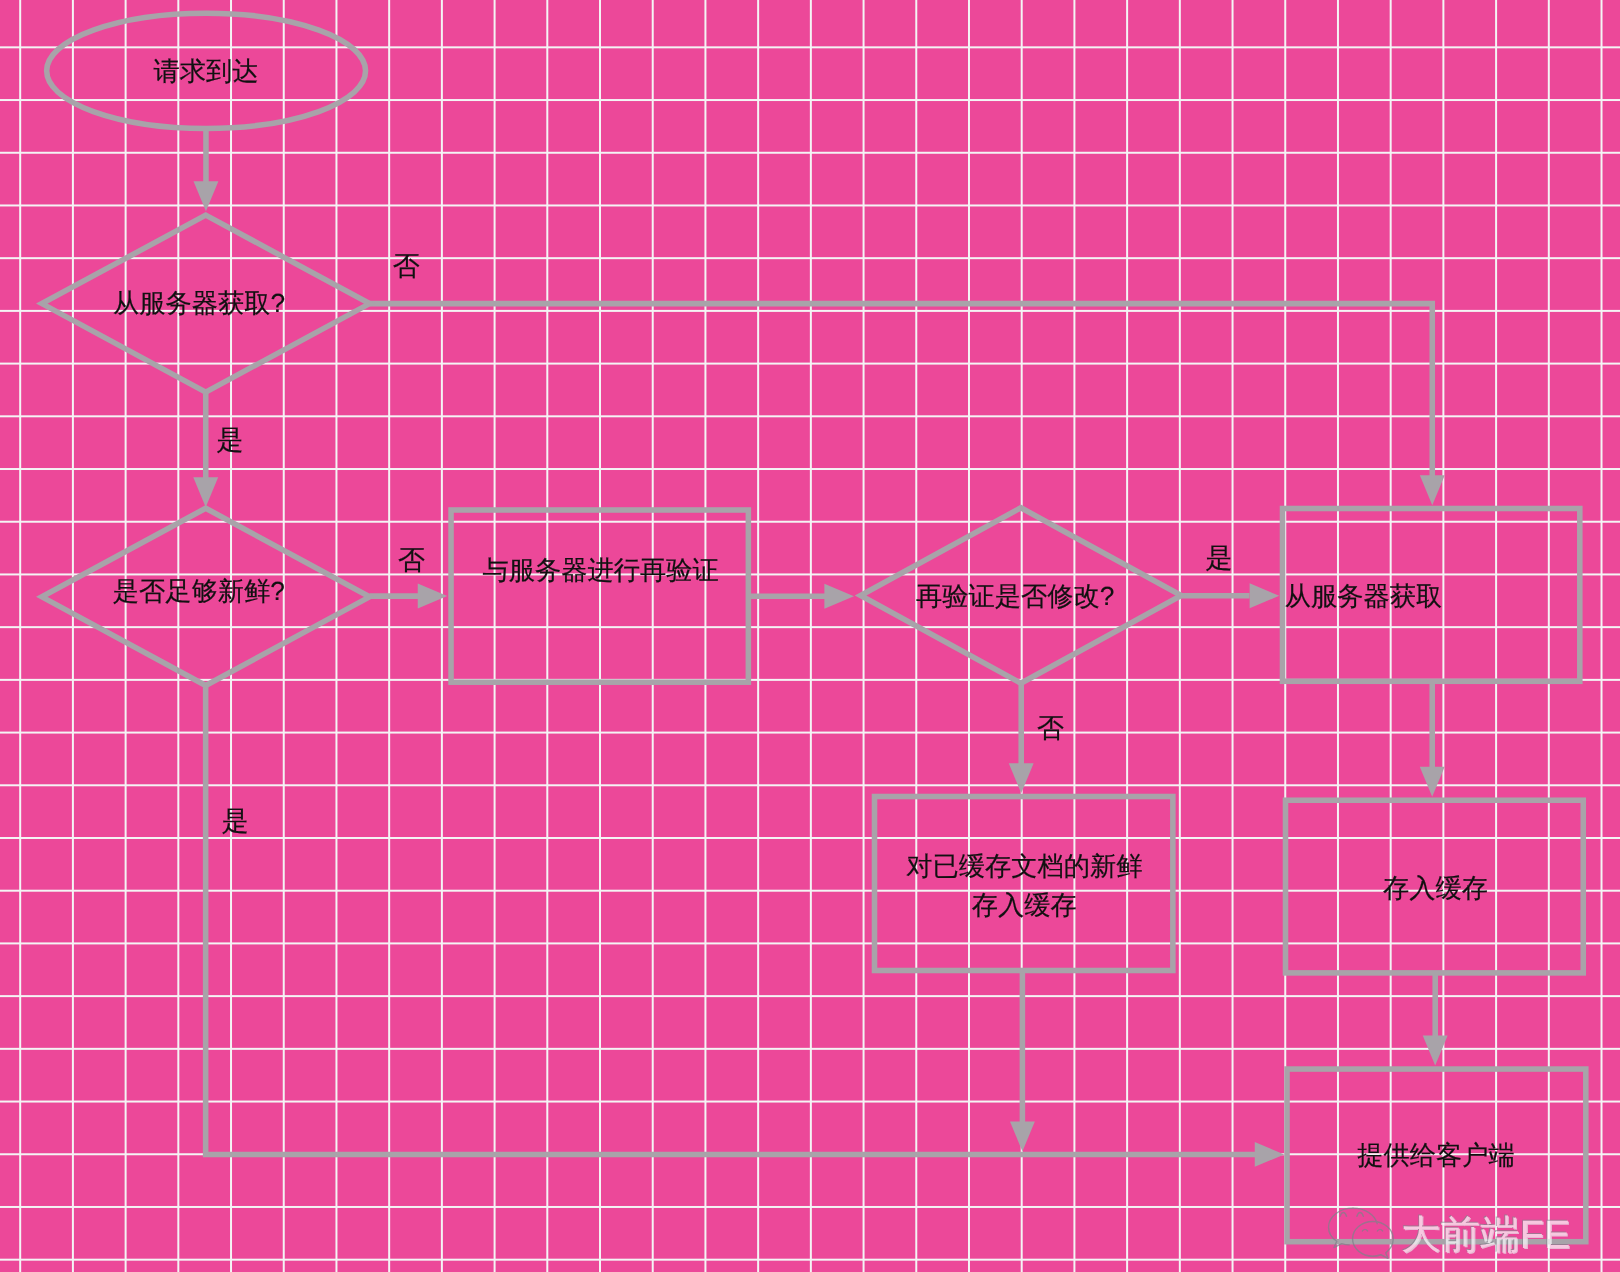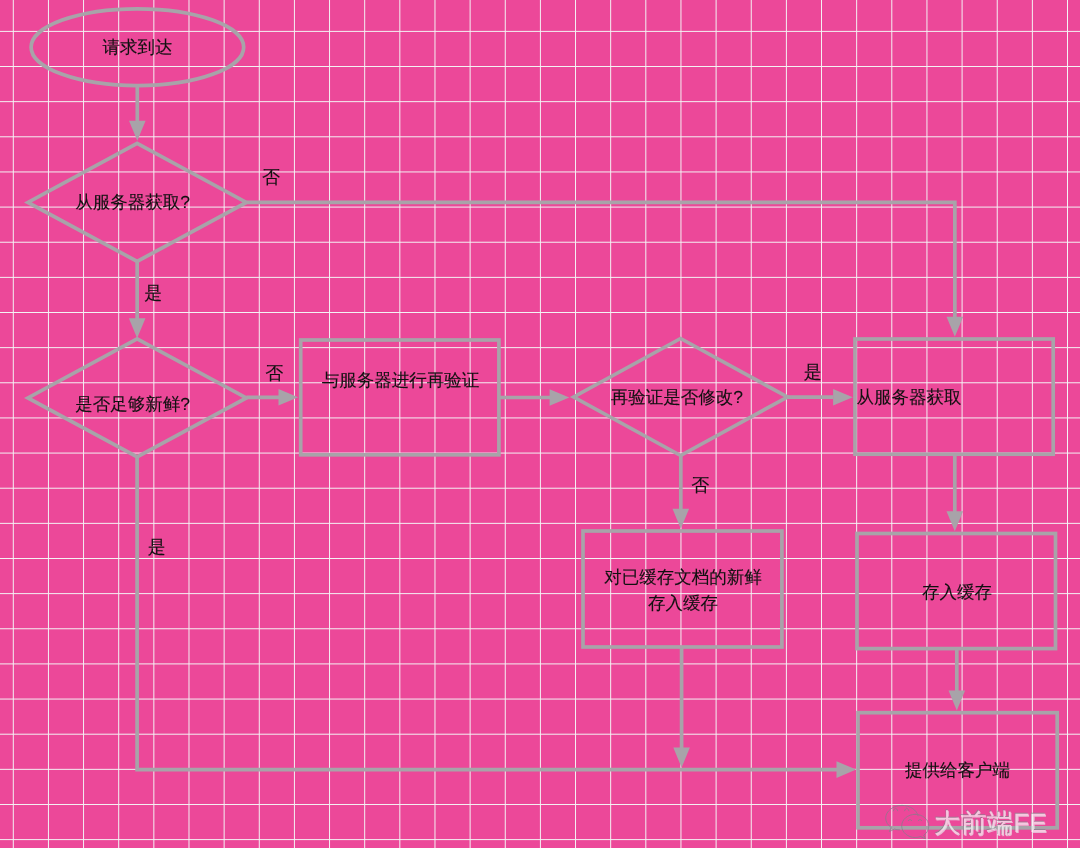--- a/index.html
+++ b/index.html
@@ -63,21 +63,21 @@
       <polygon points="680.6,338.5 787.5,397 680.6,455.5 573.7,397"></polygon>
       <rect x="855" y="339" width="198.2" height="115.2"></rect>
       <rect x="583" y="531" width="198.9" height="116"></rect>
       <rect x="857" y="533.5" width="198.5" height="115.1"></rect>
       <rect x="858" y="712.7" width="199.2" height="115.1"></rect>
     </g>
   </svg>
 
   <div class="nodelabel" style="left:36.9px;top:33.7px;width:201px;">请求到达</div>
   <div class="nodelabel" style="left:32.2px;top:188.8px;width:201px;">从服务器获取?</div>
-  <div class="nodelabel" style="left:32.1px;top:391px;width:201px;">是否足够新鲜?</div>
+  <div class="nodelabel" style="left:32.1px;top:381px;width:201px;">是否足够新鲜?</div>
   <div class="nodelabel" style="left:300.4px;top:367px;width:200px;">与服务器进行再验证</div>
   <div class="nodelabel" style="left:576.8px;top:383.7px;width:200px;">再验证是否修改?</div>
   <div class="nodelabel" style="left:809px;top:384.4px;width:200px;">从服务器获取</div>
   <div class="nodelabel" style="left:582.9px;top:564.3px;width:200px;">对已缓存文档的新鲜
 存入缓存</div>
   <div class="nodelabel" style="left:857.0px;top:578.6px;width:200px;">存入缓存</div>
   <div class="nodelabel" style="left:857.9px;top:757.0px;width:199px;">提供给客户端</div>
 
   <div class="edgelabel" style="left:261.9px;top:167.5px;">否</div>
   <div class="edgelabel" style="left:144.3px;top:284.2px;">是</div>

